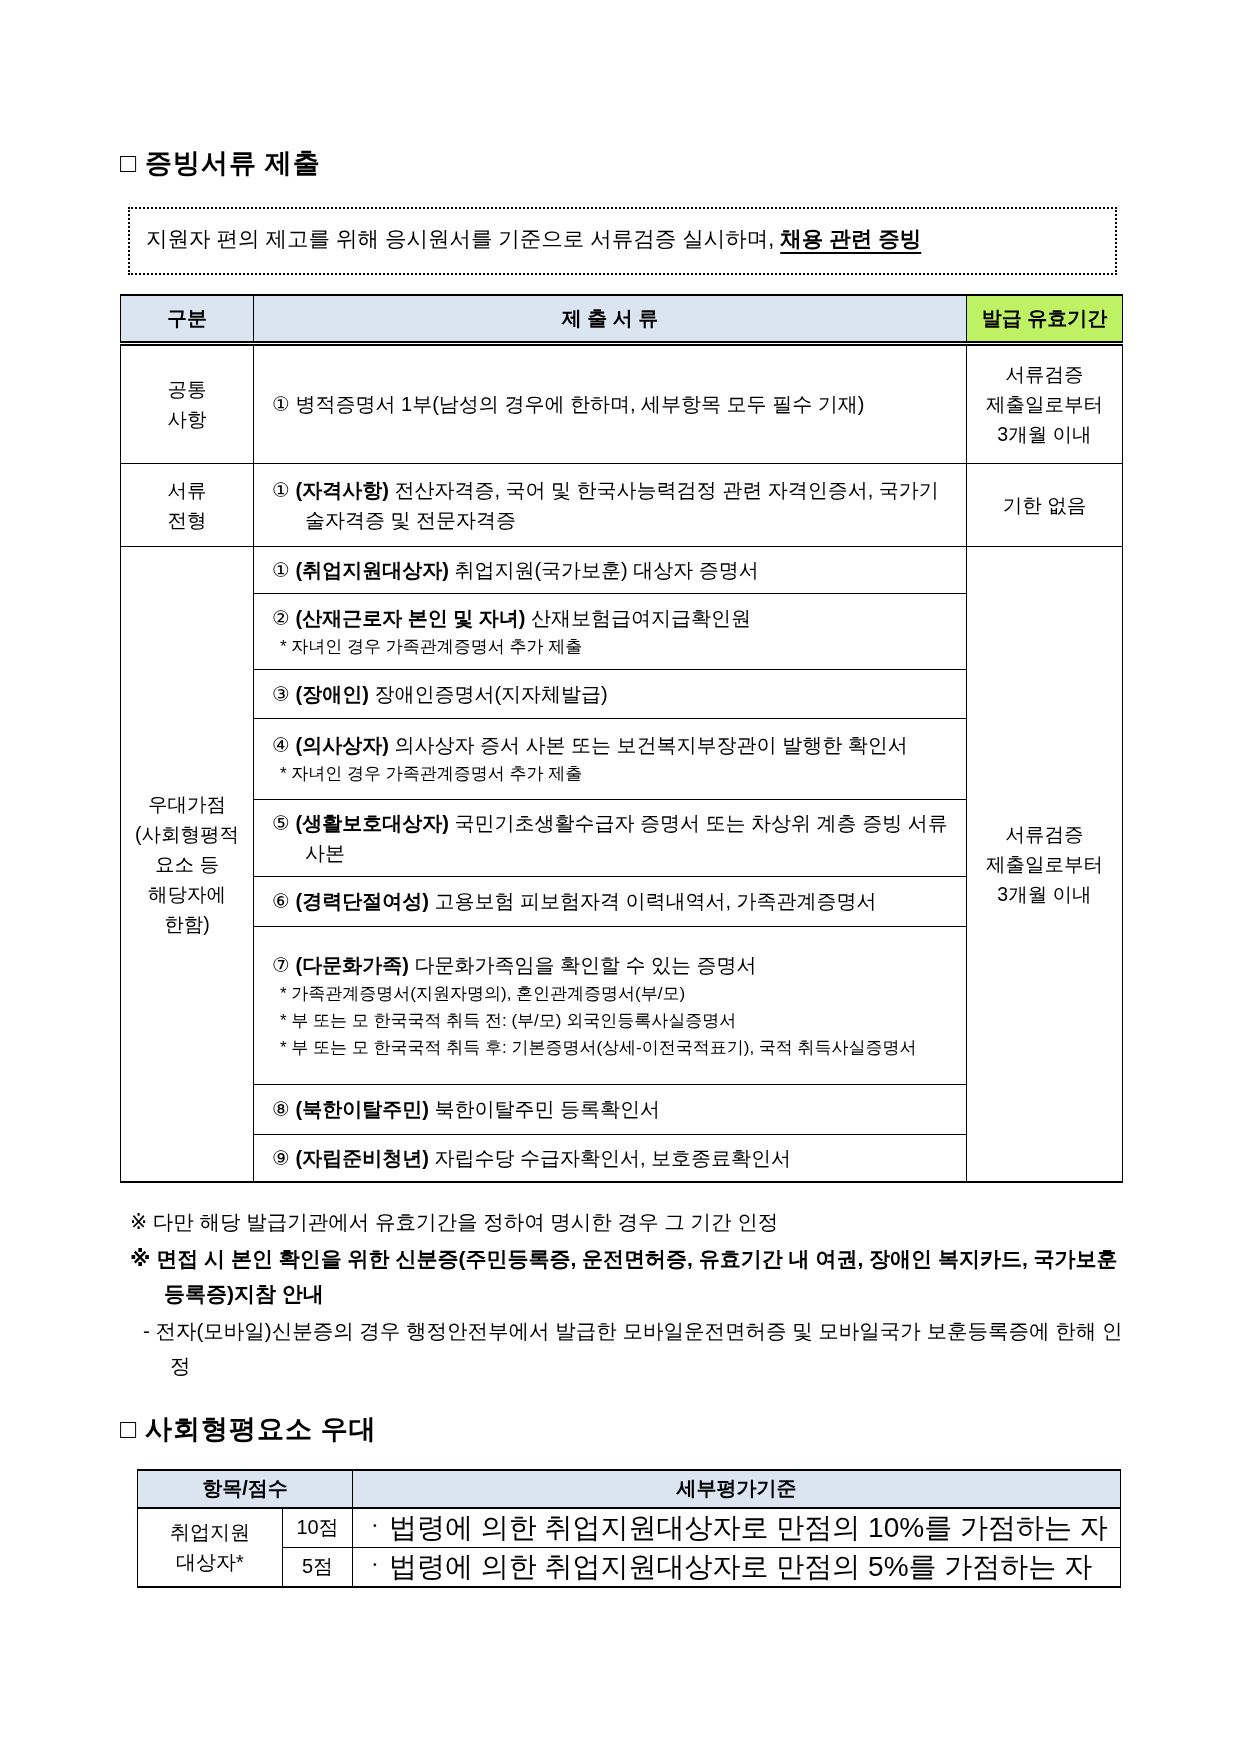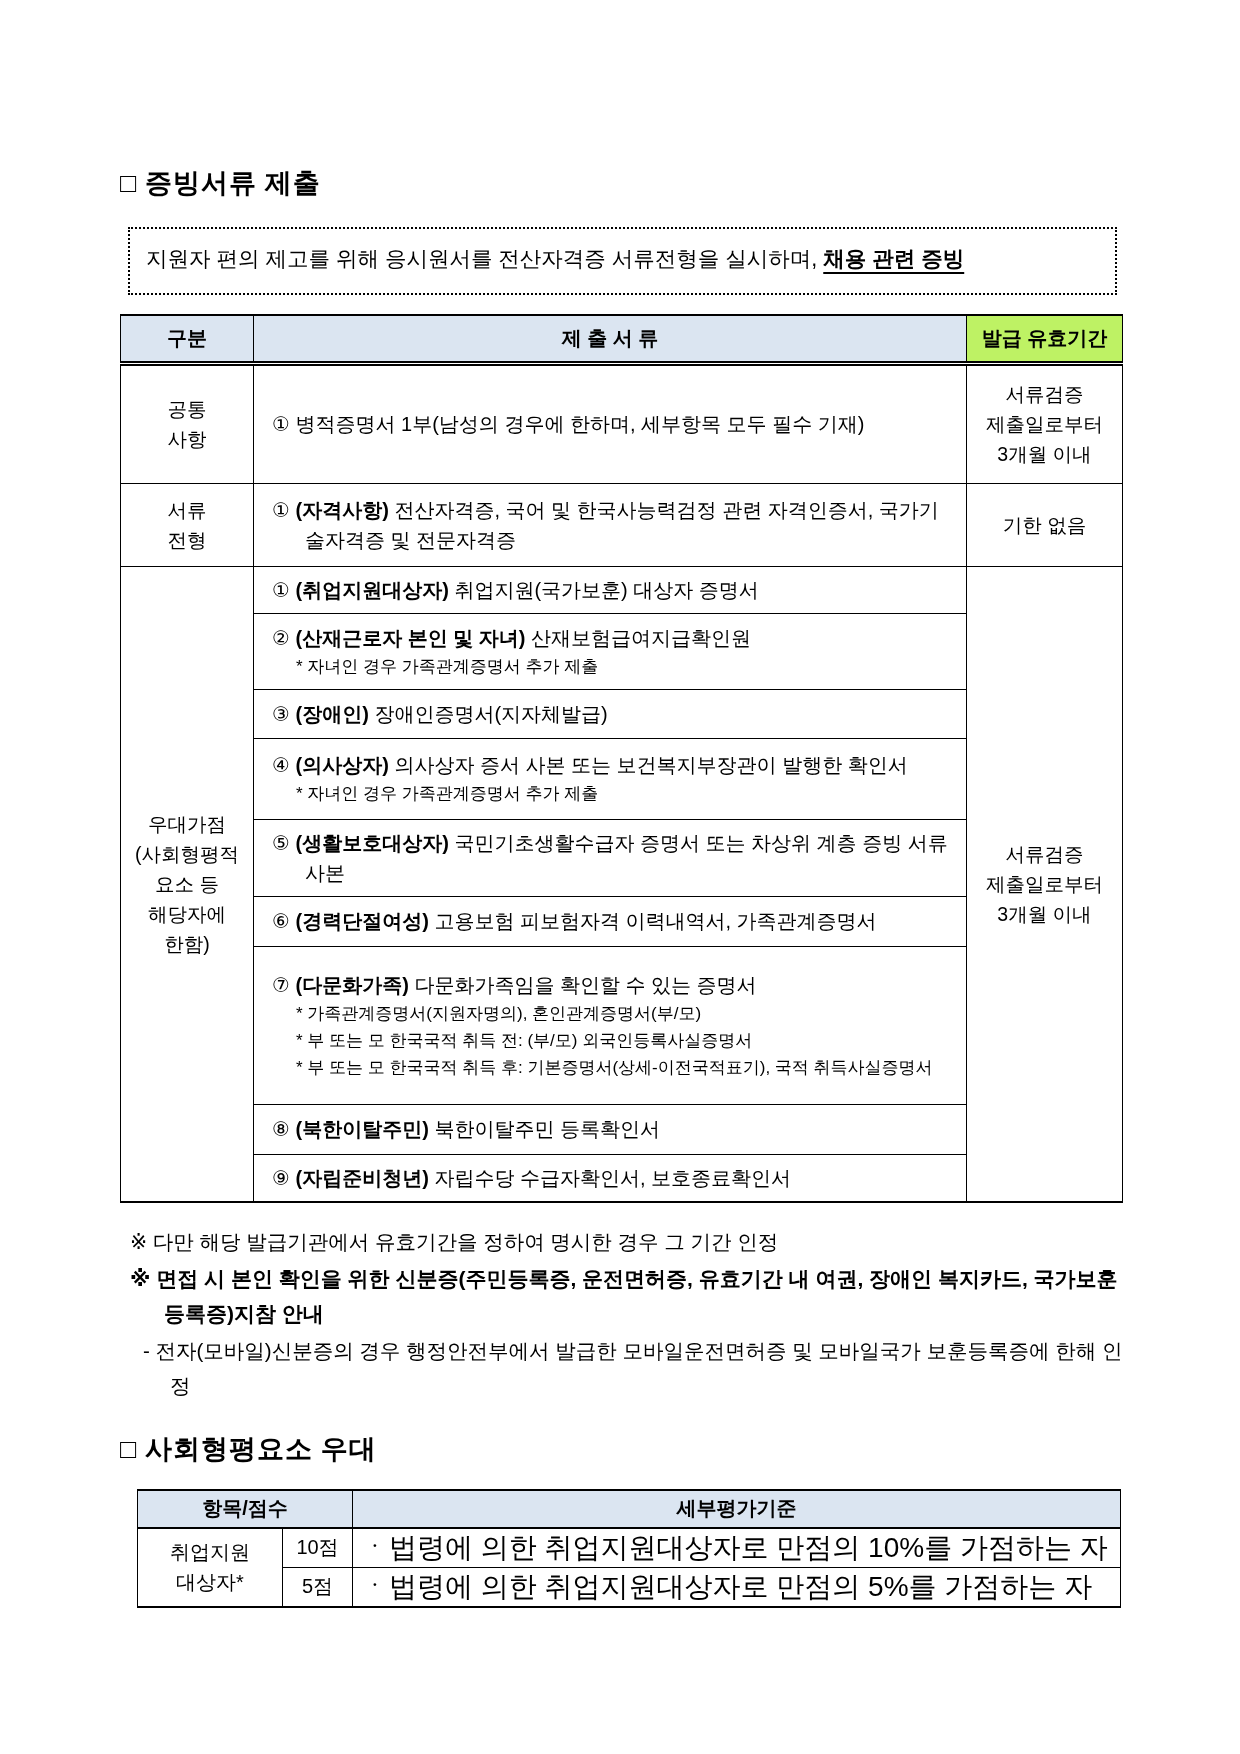--- a/index.html
+++ b/index.html
@@ -11,21 +11,20 @@
     position: relative;
     overflow: hidden;
   }
   .page { width: 1240px; height: 1754px; padding: 145px 118px 0 120px; }
 
   
   .sec-title {
     font-family: "Liberation Serif", "DejaVu Serif", serif;
     font-size: 27px; font-weight: 700; letter-spacing: 1px;
     color: #000;
-    margin-top: 20px;
   }
 
   
   .notice-box {
     margin: 26px 0 0 8px;
     width: 989px;
     border: 2px dotted #000;
     padding: 9px 16px 12px 16px;
     font-size: 21.5px;
     line-height: 43px;
@@ -50,21 +49,21 @@
     border-bottom: 5px double #000;
   }
   .cat-cell, .val-cell {
     text-align: center; white-space: pre-line;
     font-size: 19.5px; line-height: 30px;
   }
   .item-cell { padding: 8px 10px 8px 18px; font-size: 20px; }
   .item-line { padding-left: 33px; text-indent: -33px; line-height: 30px; }
   .item-line .lbl { font-weight: 700; }
   .sub-line {
-    margin-left: 24px; font-size: 17px; line-height: 27px;
+    margin-left: 8px; font-size: 17px; line-height: 27px;
     padding-left: 19px; text-indent: -19px;
   }
 
   
   .notes { margin-top: 21px; padding-left: 10px; width: 1010px; }
   .note { font-size: 20.5px; line-height: 35px; padding-left: 34px; text-indent: -34px; }
   .note + .note { margin-top: 2px; }
   .note-bold { font-weight: 700; font-size: 21px; }
   .note-dash { font-size: 20.5px; line-height: 35px; padding-left: 40px; text-indent: -27px; margin-top: 2px; }
 
@@ -83,21 +82,21 @@
   .tbl2 .crit { font-size: 28px; padding-left: 8px; }
 </style>
 </head>
 <body>
 
 <div class="page">
 
   <div class="sec-title">□ 증빙서류 제출</div>
 
   <div class="notice-box">
-    <div><span>지원자 편의 제고를 위해 응시원서를 전산자격증 서류전형을 실시하며, </span><span class="bold-u">채용 관련 증빙</span></div>
+    <div><span>지원자 편의 제고를 위해 응시원서를 기준으로 서류검증 실시하며, </span><span class="bold-u">채용 관련 증빙</span></div>
   </div>
 
   <table class="tbl1">
     <colgroup>
         <col style="width:133px">
         <col style="width:713px">
         <col style="width:156px">
       </colgroup>
     <tbody>
         <tr style="height:48px">

